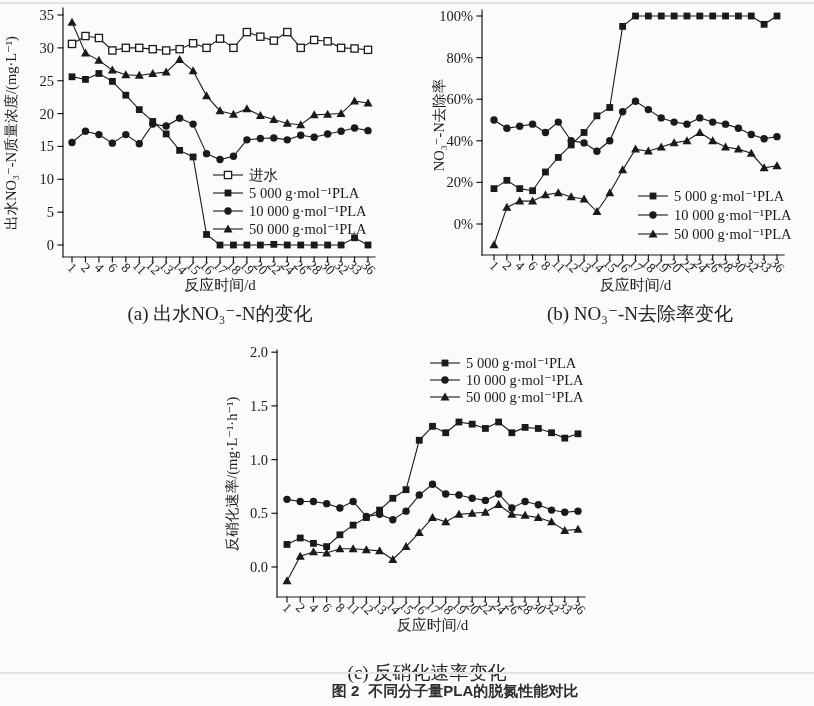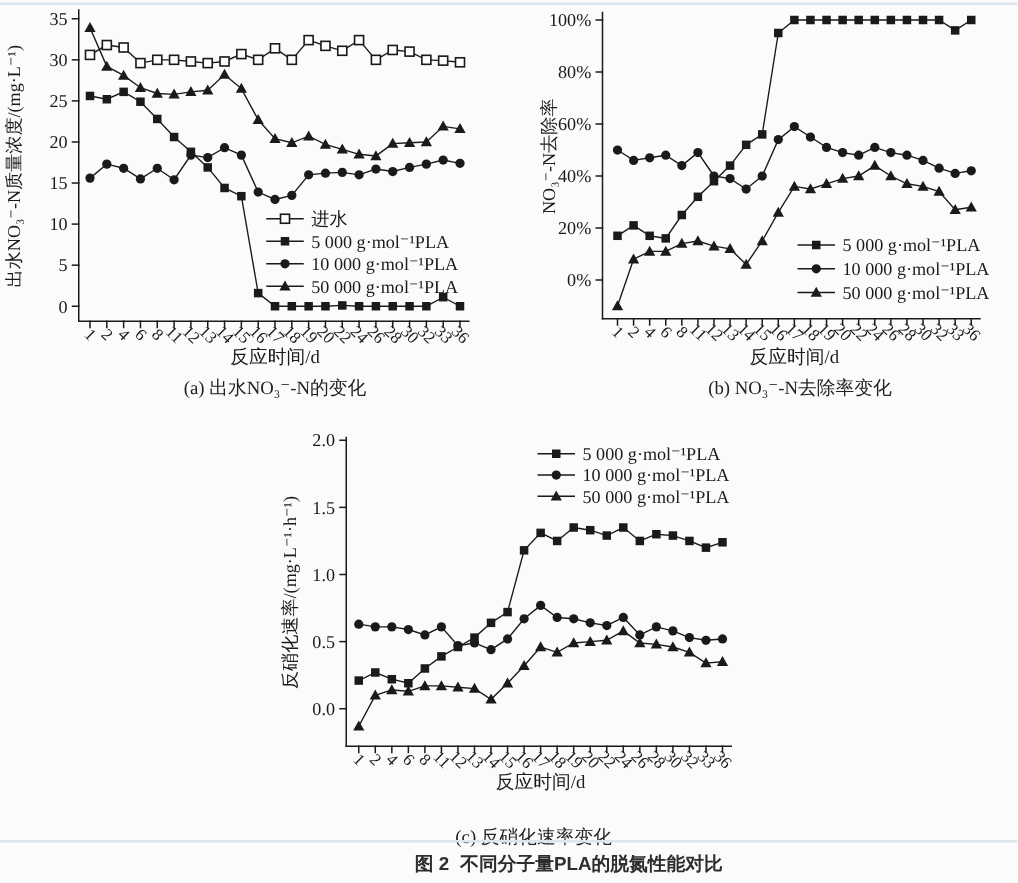--- a/index.html
+++ b/index.html
@@ -12,21 +12,21 @@
   }
   .divider{position:absolute;left:0;width:814px;height:2px;background:#dbe7ed;}
   .divider.top{top:2px;}
   .divider.bottom{top:672px;}
   svg{position:absolute;overflow:visible;}
   #svg-a{left:0;top:0;}
   #svg-b{left:404px;top:0;}
   #svg-c{left:180px;top:338px;}
   .subcaption{
     position:absolute;text-align:center;
-    font-size:15px;color:#222;
+    font-size:19px;color:#222;
     font-family:"Liberation Serif","DejaVu Serif",serif;
   }
   #caption-a{left:20px;top:301px;width:400px;}
   #caption-b{left:440px;top:301px;width:400px;}
   #caption-c{left:227px;top:660px;width:400px;}
   .figure-caption{
     position:absolute;left:0;top:682px;width:814px;
     text-align:center;font-size:15px;font-weight:700;color:#2d2d2d;
     font-family:"Liberation Sans","DejaVu Sans",sans-serif;
     margin-left:48px;

